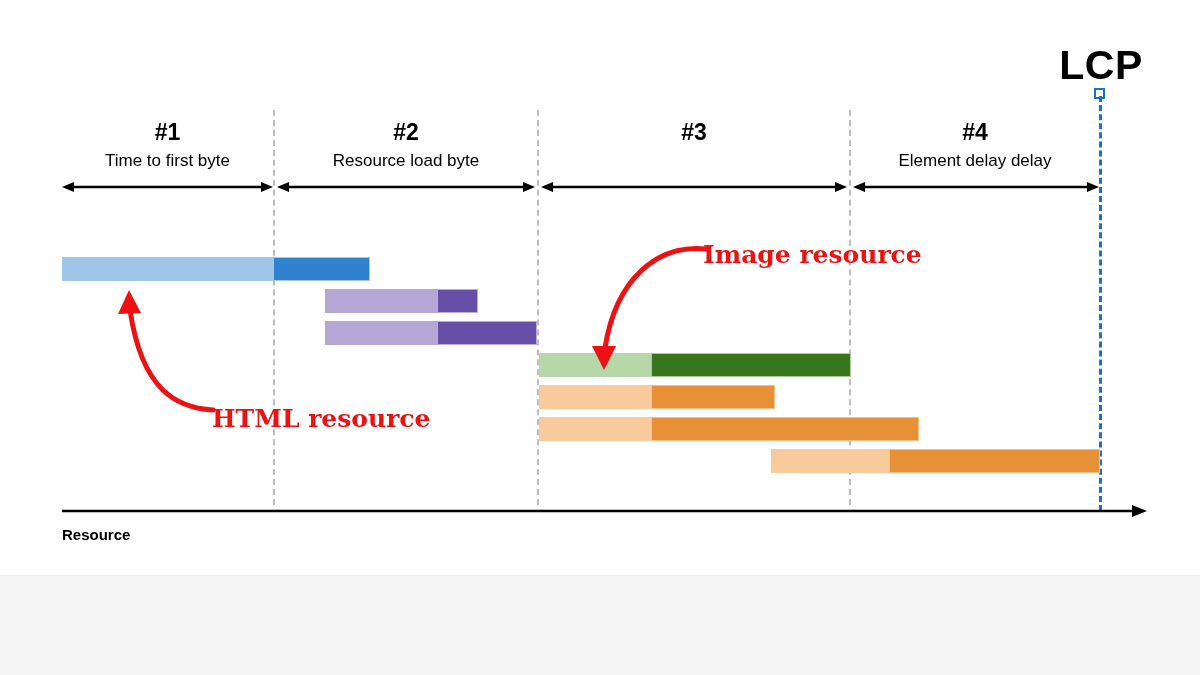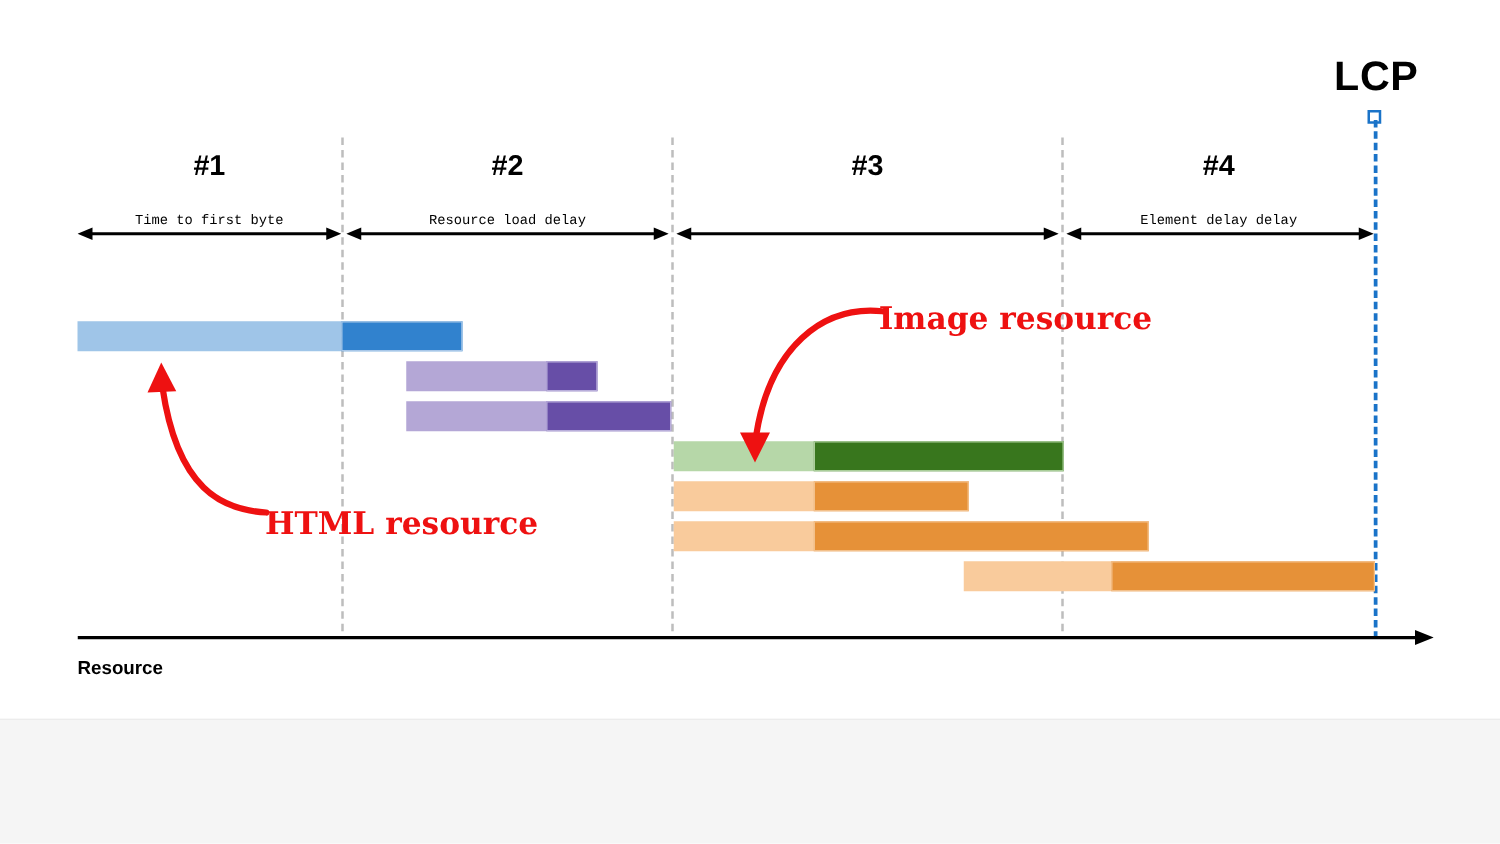--- a/index.html
+++ b/index.html
@@ -35,21 +35,21 @@
     border-left: 2px dashed #bdbdbd;
   }
 
   
   #lcp-label {
     position: absolute;
     top: 42px;
     left: 1046px;
     width: 110px;
     text-align: center;
-    font-size: 33px;
+    font-size: 41px;
     font-weight: bold;
     color: #000000;
     letter-spacing: 0.5px;
   }
   #lcp-line {
     position: absolute;
     left: 1099px;
     top: 96px;
     width: 0;
     height: 415px;
@@ -72,25 +72,24 @@
     text-align: center;
   }
   .phase-num {
     font-size: 23px;
     font-weight: bold;
     color: #000000;
     line-height: 28px;
     margin: 0;
   }
   .phase-label {
-    font-size: 11px;
+    font-size: 17px;
     color: #000000;
     line-height: 20px;
-    margin-top: 21px;
-    font-family: Liberation Mono, monospace;
+    margin-top: 5px;
   }
   .phase-arrow {
     position: absolute;
     top: 181px;
     height: 12px;
   }
   .phase-arrow svg { display: block; }
 
   
   .bar {
@@ -173,21 +172,21 @@
     <div class="phase-arrow" style="left:62px;width:211px">
       <svg width="211" height="12" viewBox="0 0 211 12">
         <line x1="9" y1="6" x2="202" y2="6" stroke="#000" stroke-width="2.4"></line>
         <polygon points="0,6 12,1 12,11" fill="#000"></polygon>
         <polygon points="211,6 199,1 199,11" fill="#000"></polygon>
       </svg>
     </div>
 
     <div class="phase" style="left:275px;width:262px">
       <div class="phase-num">#2</div>
-      <div class="phase-label">Resource load delay</div>
+      <div class="phase-label">Resource load byte</div>
     </div>
     <div class="phase-arrow" style="left:277px;width:258px">
       <svg width="258" height="12" viewBox="0 0 258 12">
         <line x1="9" y1="6" x2="249" y2="6" stroke="#000" stroke-width="2.4"></line>
         <polygon points="0,6 12,1 12,11" fill="#000"></polygon>
         <polygon points="258,6 246,1 246,11" fill="#000"></polygon>
       </svg>
     </div>
 
     <div class="phase" style="left:539px;width:310px">

